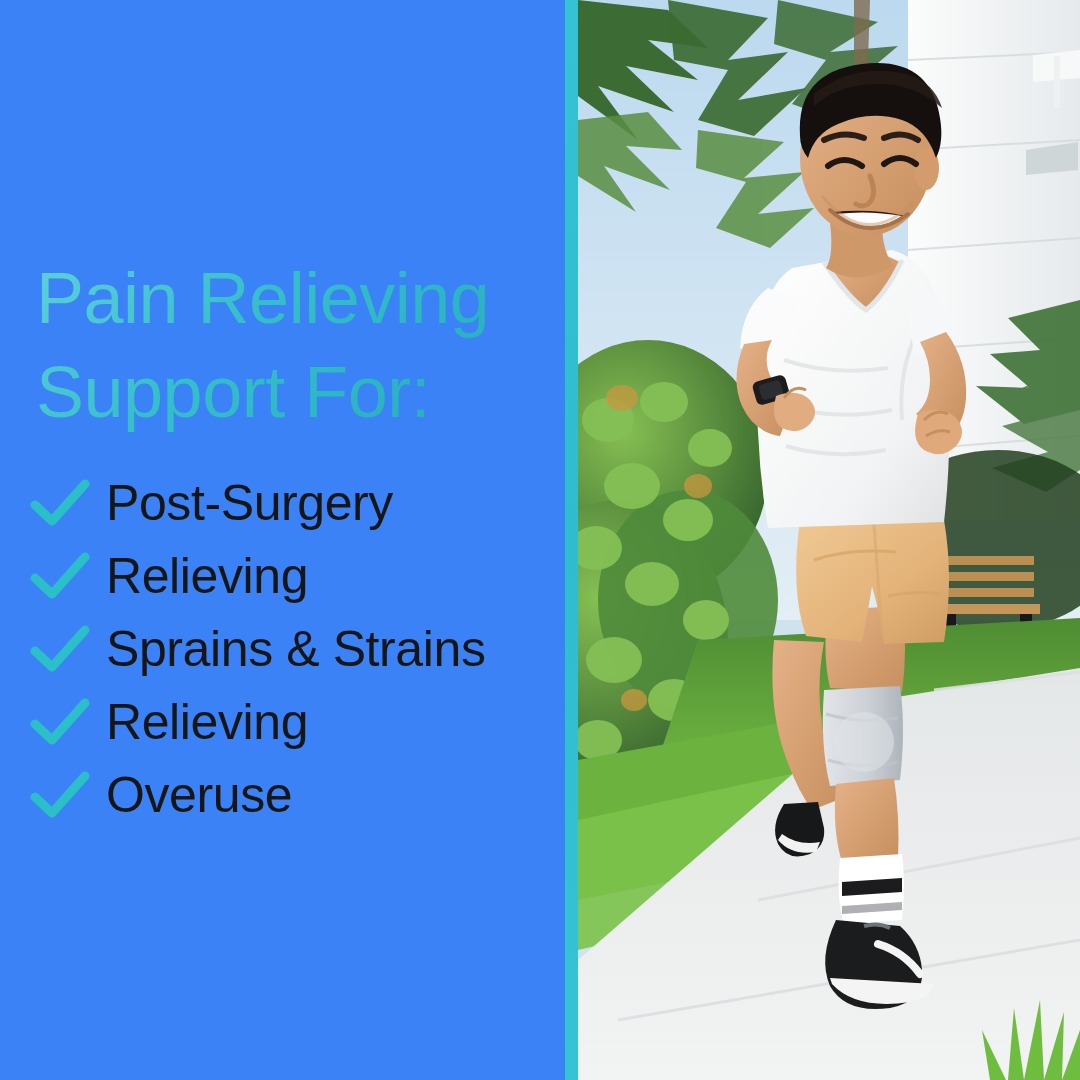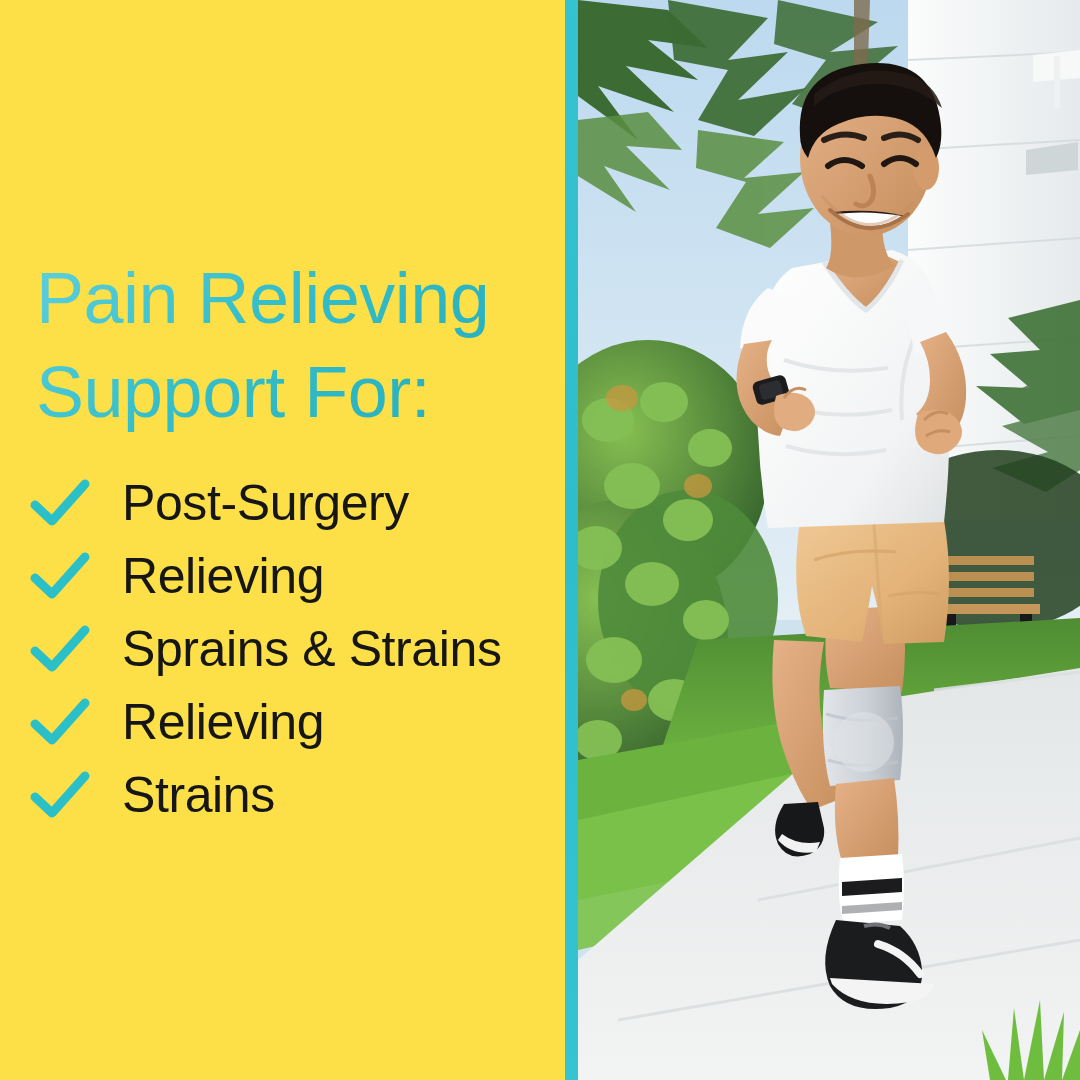--- a/index.html
+++ b/index.html
@@ -6,36 +6,36 @@
   body{
     width:1080px;height:1080px;overflow:hidden;
     background:#ffffff;
     font-family:"Liberation Sans", sans-serif;
   }
   #stage{position:relative;width:1080px;height:1080px;overflow:hidden;background:#fff;}
 
   
   .text-panel{
     position:absolute;left:0;top:0;width:565px;height:1080px;
-    background:#fde047;
+    background:#3b82f6;
   }
   .headline{
     position:absolute;left:36px;top:252px;width:520px;
     font-size:72px;line-height:1.30;
     font-weight:400;letter-spacing:-0.5px;
     background:linear-gradient(135deg,#5ED0DB 0%,#36BFCB 38%,#21A9B8 100%);
     -webkit-background-clip:text;background-clip:text;
     color:#2DB8C4;-webkit-text-fill-color:transparent;
     white-space:pre-line;
   }
   .benefit-list{
     position:absolute;left:30px;top:466px;width:540px;
   }
   .benefit-row{
-    display:flex;align-items:center;height:73px;gap:16px;
+    display:flex;align-items:center;height:73px;
   }
   .check-icon{
     width:62px;height:52px;flex:0 0 62px;
     display:flex;align-items:center;justify-content:flex-start;
   }
   .check-icon svg{display:block;}
   .benefit-label{
     font-size:50px;line-height:1;color:#161616;font-weight:400;
     letter-spacing:-0.4px;margin-left:14px;white-space:nowrap;
   }
@@ -100,21 +100,21 @@
         </span>
         <span class="benefit-label">Relieving</span>
       </div>
 
       <div class="benefit-row">
         <span class="check-icon">
           <svg width="60" height="50" viewBox="0 0 60 50">
             <path d="M5 27 L22 43 L55 6" fill="none" stroke="#2BBFC8" stroke-width="9" stroke-linecap="round" stroke-linejoin="round"></path>
           </svg>
         </span>
-        <span class="benefit-label">Strains</span>
+        <span class="benefit-label">Overuse</span>
       </div>
 
     </div>
   </div>
 
   <div class="divider"></div>
 
   <div class="photo">
     <svg viewBox="0 0 502 1080" preserveAspectRatio="xMidYMid slice">
       <defs>

